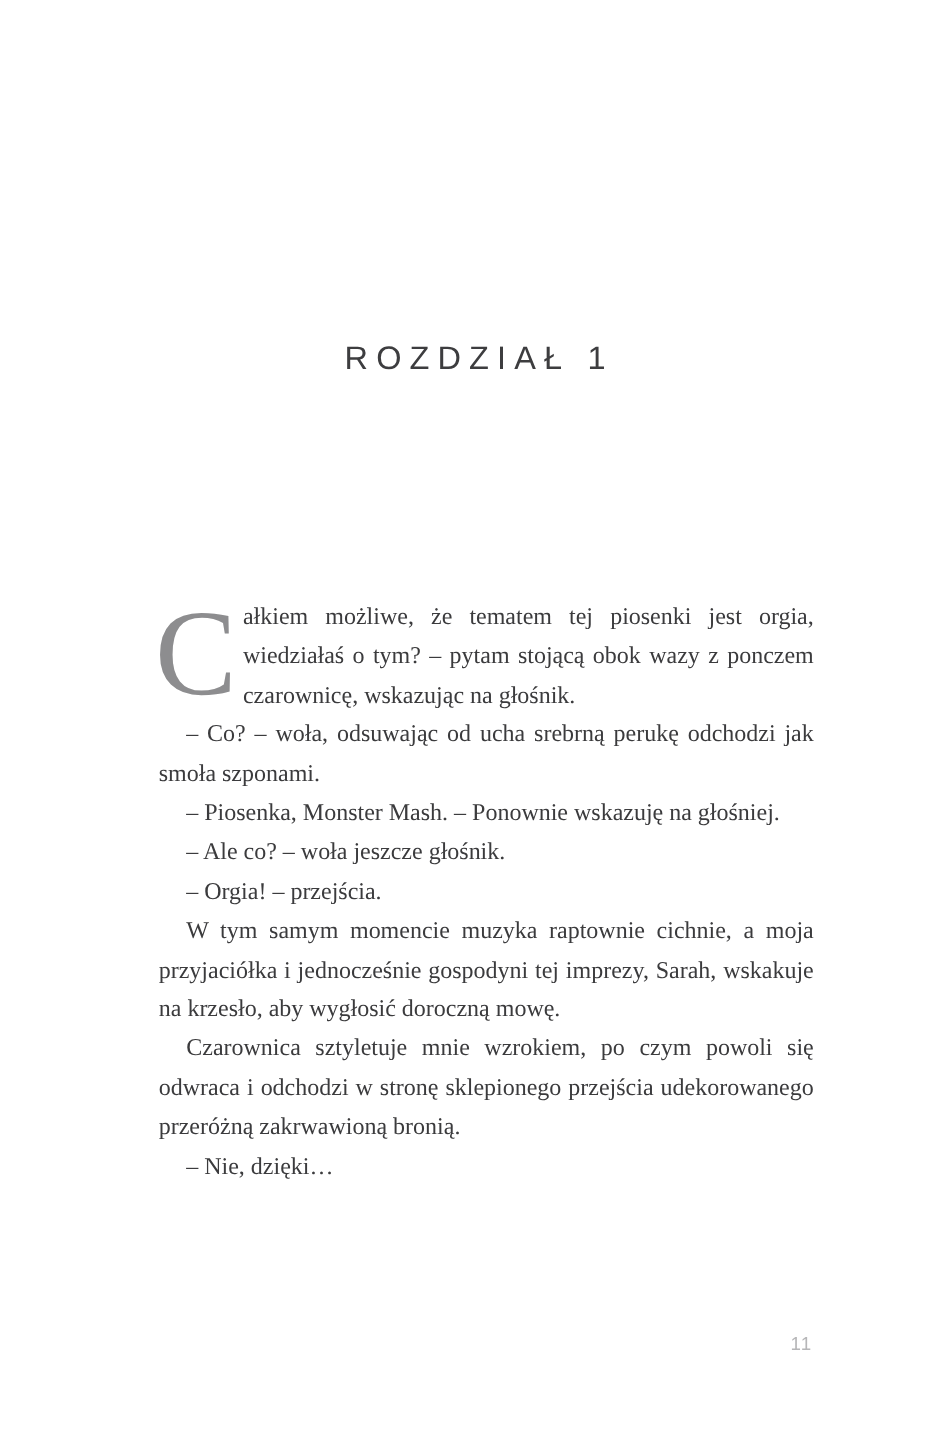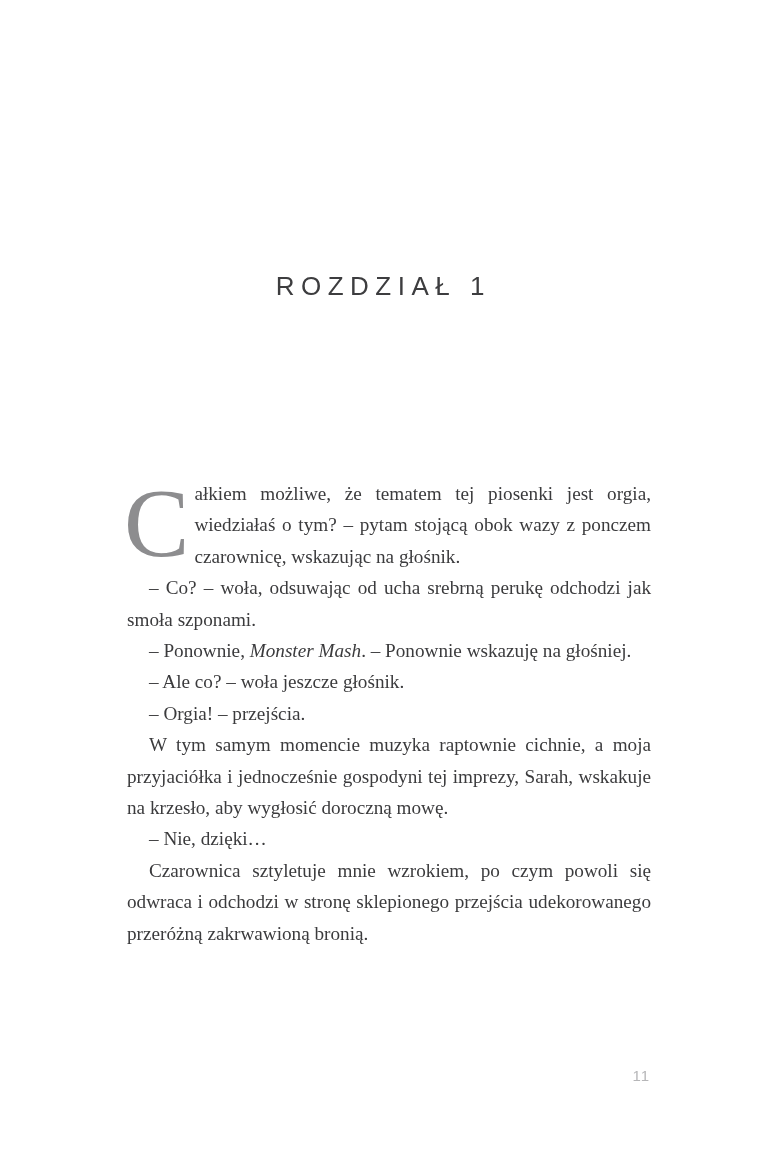--- a/index.html
+++ b/index.html
@@ -68,21 +68,20 @@
     font-family: "Liberation Serif", serif;
     font-size: 98px;
     line-height: 0.76;
     color: #8d8d8f;
     margin: 6px 5px 0 -3px;
     padding-top: 2px;
     font-weight: 400;
   }
 
   .italic {
-    font-style: italic;
   }
 
   
   .folio {
     position: absolute;
     top: 1063px;
     left: 0;
     width: 760px;
     text-align: center;
     padding-right: 0;
@@ -101,25 +100,25 @@
 </head>
 <body>
 
 <div class="page">
 
   <div class="chapter-heading">ROZDZIAŁ 1</div>
 
   <div class="text-block" id="body-text">
       <p class="first-par"><span class="dropcap">C</span><span>ałkiem możliwe, że tematem tej piosenki jest orgia, wiedziałaś o tym? – pytam stojącą obok wazy z ponczem czarownicę, wskazując na głośnik.</span></p>
       <p><span>– Co? – woła, odsuwając od ucha srebrną perukę odchodzi jak smoła szponami.</span></p>
-      <p><span>– Ponownie, </span><span class="italic">Monster Mash</span><span>. – Ponownie wskazuję na głośniej.</span></p>
+      <p><span>– Piosenka, </span><span class="italic">Monster Mash</span><span>. – Ponownie wskazuję na głośniej.</span></p>
       <p><span>– Ale co? – woła jeszcze głośnik.</span></p>
       <p><span>– Orgia! – przejścia.</span></p>
       <p><span>W tym samym momencie muzyka raptownie cichnie, a moja przyjaciółka i jednocześnie gospodyni tej imprezy, Sarah, wskakuje na krzesło, aby wygłosić doroczną mowę.</span></p>
+      <p><span>Czarownica sztyletuje mnie wzrokiem, po czym powoli się odwraca i odchodzi w stronę sklepionego przejścia udekorowanego przeróżną zakrwawioną bronią.</span></p>
       <p><span>– Nie, dzięki…</span></p>
-      <p><span>Czarownica sztyletuje mnie wzrokiem, po czym powoli się odwraca i odchodzi w stronę sklepionego przejścia udekorowanego przeróżną zakrwawioną bronią.</span></p>
     </div>
 
   <div class="folio">
     <span class="folio-inner">11</span>
   </div>
 
 </div>
 
 </body></html>

